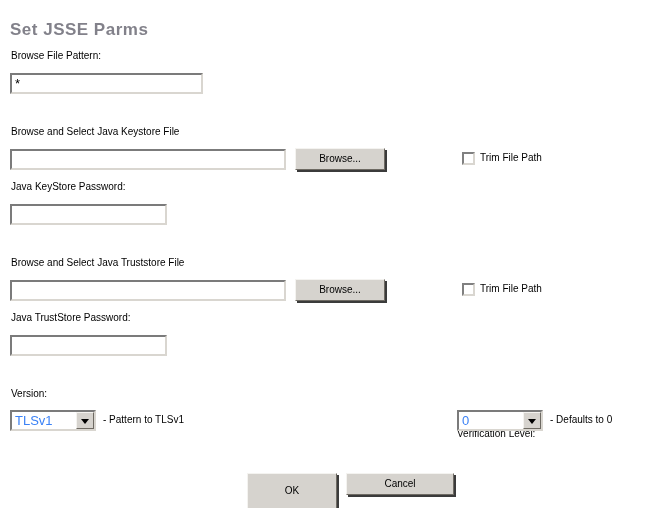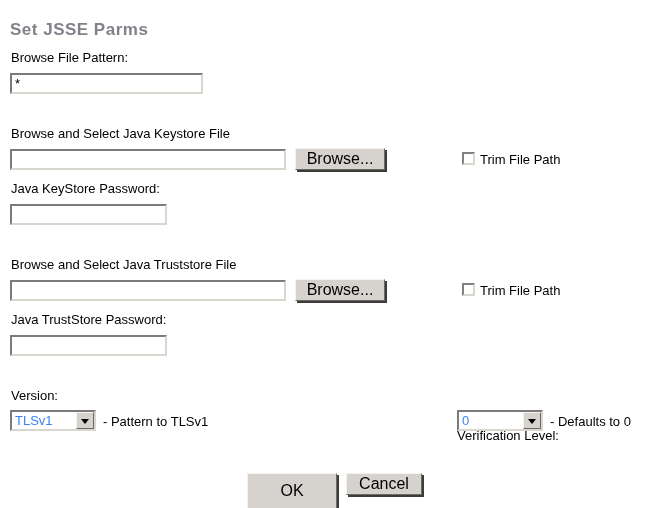--- a/index.html
+++ b/index.html
@@ -17,21 +17,21 @@
   }
   .abs { position: absolute; }
   .page-title {
     font-size: 17px;
     font-weight: bold;
     color: #82818a;
     letter-spacing: 0.5px;
     white-space: nowrap;
   }
   .lbl {
-    font-size: 13px;
+    font-size: 10px;
     color: #000000;
     white-space: nowrap;
   }
   .tfield {
     box-sizing: border-box;
     background: #ffffff;
     border: 2px solid;
     border-color: #7b7b7b #d9d6d0 #d9d6d0 #7b7b7b;
     font-family: "Liberation Sans", sans-serif;
     font-size: 13px;
@@ -39,21 +39,21 @@
     padding: 1px 3px;
     outline: none;
   }
   .btn3d {
     box-sizing: border-box;
     background: #d6d3ce;
     border: 1px solid;
     border-color: #f4f3f0 #6e6a63 #6e6a63 #f4f3f0;
     box-shadow: 2px 2px 0 #3b3b3b;
     font-family: "Liberation Sans", sans-serif;
-    font-size: 16px;
+    font-size: 10px;
     color: #000000;
     text-align: center;
     line-height: 18px;
     cursor: pointer;
     padding: 0;
   }
   .chk {
     box-sizing: border-box;
     width: 13px;
     height: 13px;
@@ -140,15 +140,15 @@
   <div class="abs lbl" style="left:457px; top:388px;margin-top:40px;">Verification Level:</div>
   <div class="abs ddl" style="left:457px; top:410px; width:86px; height:21px;">
     <span class="ddl-value">0</span>
     <span class="ddl-btn">
       <span class="ddl-arrow"></span>
     </span>
   </div>
   <div class="abs lbl" style="left:550px; top:414px;">- Defaults to 0</div>
 
   <button class="abs btn3d" style="left:247px; top:473px; width:90px; height:36px;">OK</button>
-  <button class="abs btn3d" style="left:346px; top:473px; width:76px; height:22px;">Cancel</button>
+  <button class="abs btn3d" style="left:346px; top:473px; width:108px; height:22px;">Cancel</button>
 
 </div>
 
 </body></html>

